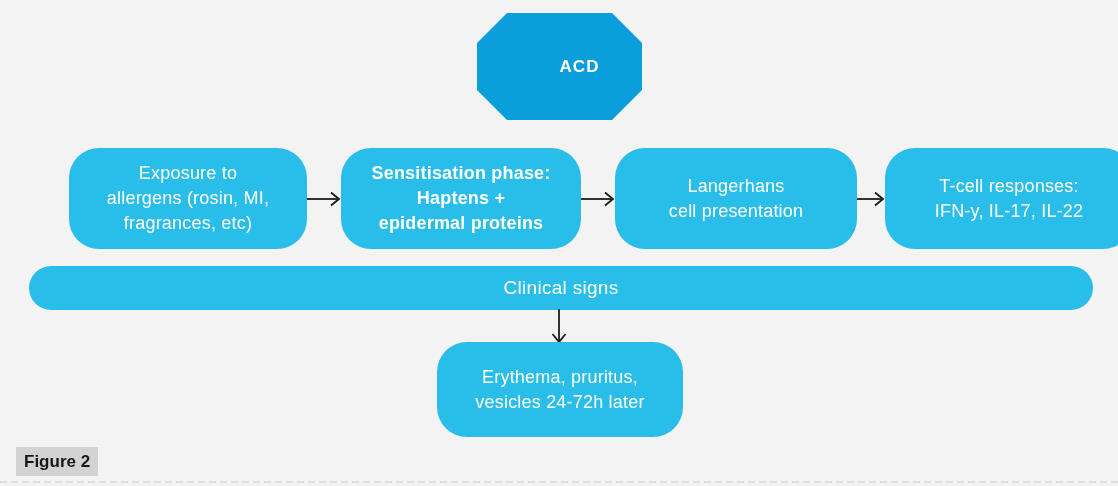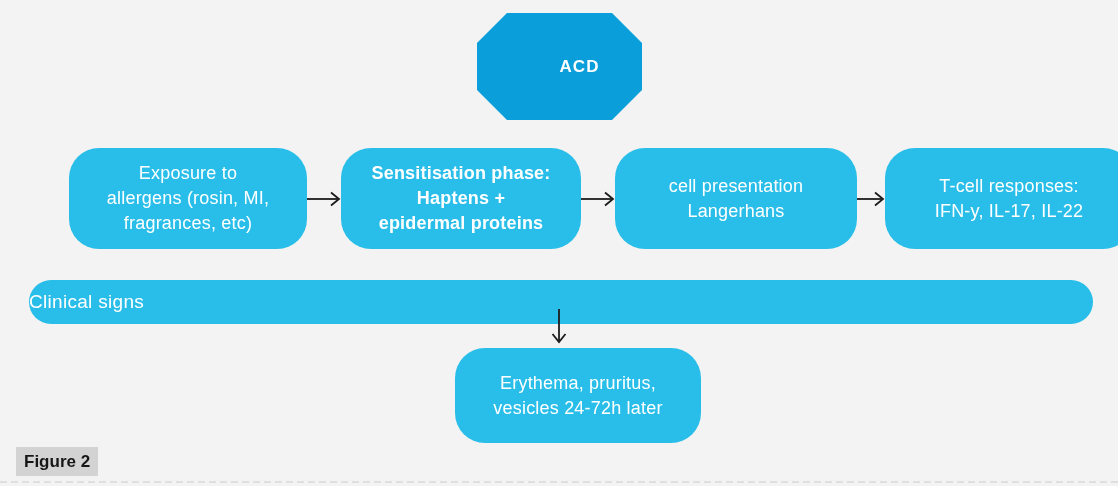--- a/index.html
+++ b/index.html
@@ -59,47 +59,47 @@
   .fb3 { width: 248px; }
   .flow-gap {
     flex: 1;
     display: flex; align-items: center; justify-content: center;
   }
   .node-line { display: block; }
 
   
   .clinical-bar {
     position: absolute;
-    left: 29px; top: 280px;
+    left: 29px; top: 266px;
     width: 1064px; height: 44px;
     background: var(--node-fill);
     border-radius: 22px;
-    display: flex; align-items: center; justify-content: flex-start;
+    display: flex; align-items: center; justify-content: center;
     color: var(--text-on-node);
     font-size: 19px; letter-spacing: 0.3px;
   }
 
   
   .down-arrow-wrap {
     position: absolute;
     left: 550px; top: 309px;
     width: 18px; height: 35px;
   }
 
   
   .outcome-box {
     position: absolute;
-    left: 455px; top: 342px;
+    left: 437px; top: 342px;
     width: 246px; height: 95px;
     background: var(--node-fill);
     border-radius: 30px;
     display: flex; flex-direction: column; justify-content: center;
     text-align: center;
     color: var(--text-on-node);
-    font-size: 18px; line-height: 25px; letter-spacing: 0.2px; margin-top: 6px;
+    font-size: 18px; line-height: 25px; letter-spacing: 0.2px;
   }
 
   
   .figure-badge {
     position: absolute;
     left: 16px; top: 447px;
     min-width: 80px; height: 29px;
     padding: 12px 8px;
     background: var(--figure-badge-bg);
     display: flex; align-items: center; justify-content: center;
@@ -149,22 +149,22 @@
     </div>
 
     <div class="flow-gap">
       <svg class="arrow-svg" width="34" height="18" viewBox="0 0 34 18">
         <line x1="0" y1="9" x2="31" y2="9" stroke="currentColor" stroke-width="1.8"></line>
         <polyline points="24,2.5 32,9 24,15.5" fill="none" stroke="currentColor" stroke-width="1.8"></polyline>
       </svg>
     </div>
 
     <div class="flow-node fb2">
+      <span class="node-line">Langerhans</span>
       <span class="node-line">cell presentation</span>
-      <span class="node-line">Langerhans</span>
     </div>
 
     <div class="flow-gap">
       <svg class="arrow-svg" width="28" height="18" viewBox="0 0 28 18">
         <line x1="0" y1="9" x2="25" y2="9" stroke="currentColor" stroke-width="1.8"></line>
         <polyline points="18,2.5 26,9 18,15.5" fill="none" stroke="currentColor" stroke-width="1.8"></polyline>
       </svg>
     </div>
 
     <div class="flow-node fb3">

